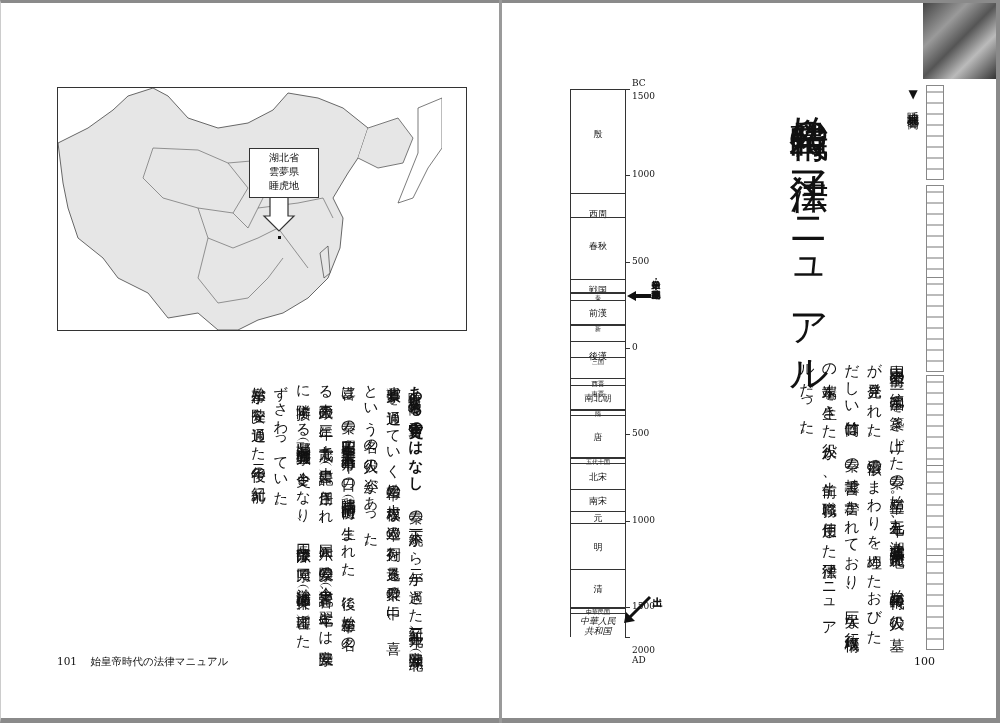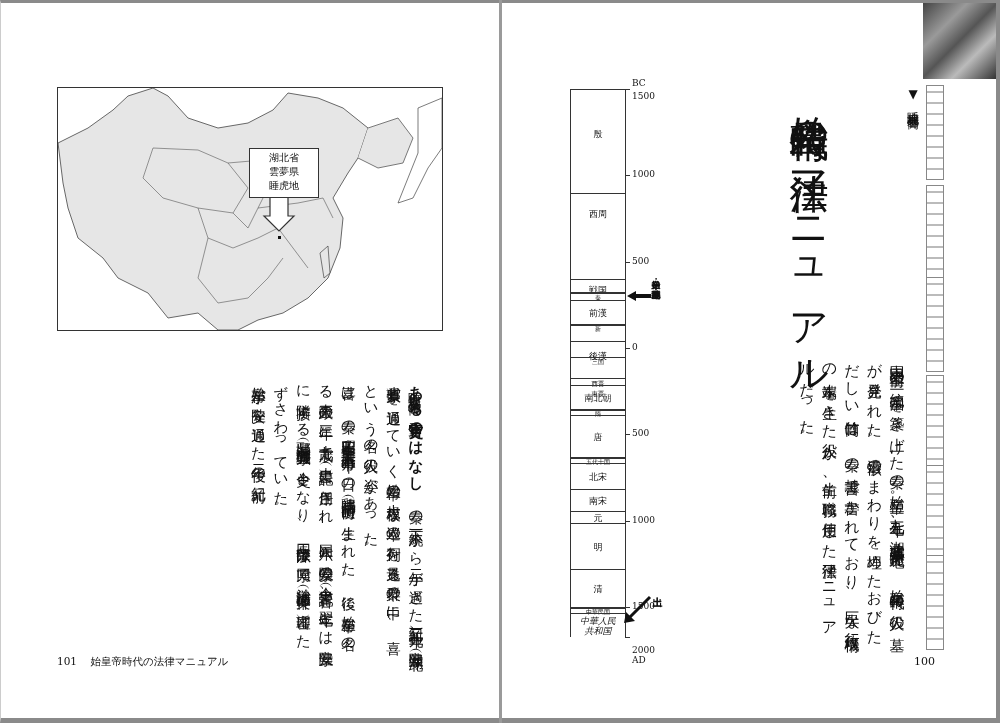--- a/index.html
+++ b/index.html
@@ -4,21 +4,21 @@
 <style>
   html,body{margin:0;padding:0;background:#fff;}
   body{width:1000px;height:723px;position:relative;overflow:hidden;font-family:"DejaVu Serif","Liberation Serif",serif;color:#111;}
   .frame{position:absolute;left:0;top:0;width:1000px;height:723px;box-sizing:border-box;border-top:3px solid #8a8a8a;border-bottom:5px solid #8a8a8a;border-left:1px solid #ccc;border-right:4px solid #8a8a8a;}
   .gutter{position:absolute;left:499px;top:0;width:3px;height:723px;background:#9a9a9a;}
   .page{position:absolute;top:3px;height:713px;}
   .left{left:0;width:499px;}
   .right{left:502px;width:494px;}
   .vert{writing-mode:vertical-rl;text-orientation:upright;}
   
-  .map{position:absolute;left:57px;top:84px;width:384px;height:242px;border:1.5px solid #333;background:#fff;overflow:hidden;}
+  .map{position:absolute;left:57px;top:84px;width:384px;height:242px;border:1.5px solid #333;background:#fff;overflow:hidden;padding-left:24px;}
   .map svg{position:absolute;left:0;top:0;}
   .map-label{position:absolute;left:191px;top:60px;width:68px;height:46px;border:1.5px solid #333;background:#fff;font-family:"DejaVu Sans",sans-serif;font-size:10px;line-height:14px;text-align:center;padding-top:2px;}
   .map-label div{white-space:nowrap;}
   
   .lbody{position:absolute;top:372px;right:72px;height:272px;font-size:14.5px;line-height:22.5px;letter-spacing:1.2px;}
   .lbody p{margin:0;}
   .caption{position:absolute;left:405px;top:378px;font-size:13px;letter-spacing:2px;}
   .heading{font-family:"DejaVu Sans",sans-serif;font-weight:bold;}
   .footer-l{position:absolute;left:57px;top:652px;font-size:10.5px;}
   .footer-l span{margin-right:10px;}
@@ -81,20 +81,21 @@
   <div class="footer-l">
     <span>101</span>
     <span>始皇帝時代の法律マニュアル</span>
   </div>
 </div>
 
 <div class="page right">
   <div class="tl" id="timeline">
       <div class="seg" style="top: 0px; height: 88px; white-space: pre-line;">殷</div>
       <div class="seg" style="top: 104px; height: 40px; white-space: pre-line;">西周</div>
+      <div class="seg" style="top: 128px; height: 55px; white-space: pre-line;">春秋</div>
       <div class="seg" style="top: 190px; height: 20px; white-space: pre-line;">戦国</div>
       <div class="seg dbl" style="top: 203px; height: 8px; white-space: pre-line; font-size: 6px;">秦</div>
       <div class="seg" style="top: 211px; height: 24px; white-space: pre-line;">前漢</div>
       <div class="seg dbl" style="top: 235px; height: 5px; white-space: pre-line; font-size: 6px;">新</div>
       <div class="seg" style="top: 252px; height: 28px; white-space: pre-line;">後漢</div>
       <div class="seg thin" style="top: 268px; height: 8px; white-space: pre-line; font-size: 6px;">三国</div>
       <div class="seg thin" style="top: 289px; height: 20px; white-space: pre-line;">西晋
 東晋</div>
       <div class="seg" style="top: 296px; height: 24px; white-space: pre-line;">南北朝</div>
       <div class="seg dbl" style="top: 320px; height: 6px; white-space: pre-line; font-size: 6px;">隋</div>

